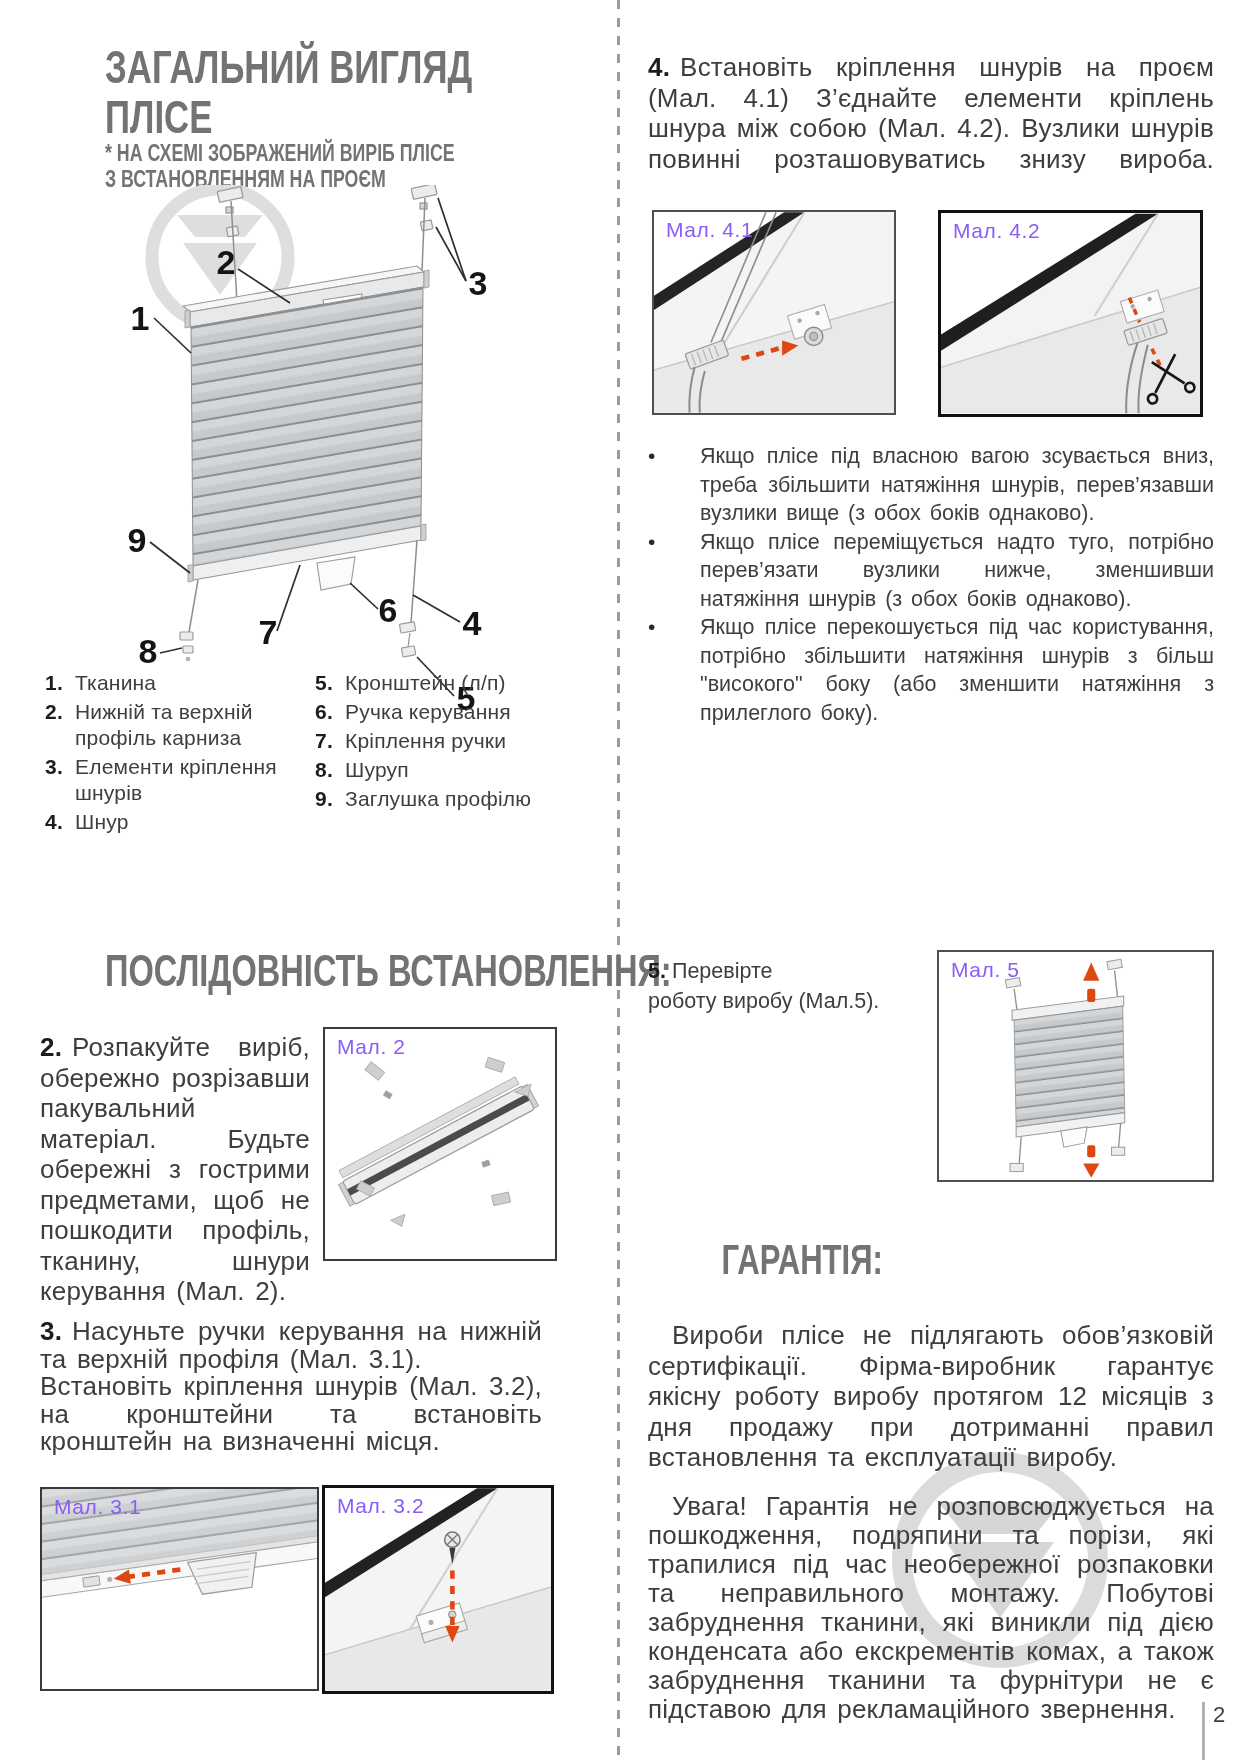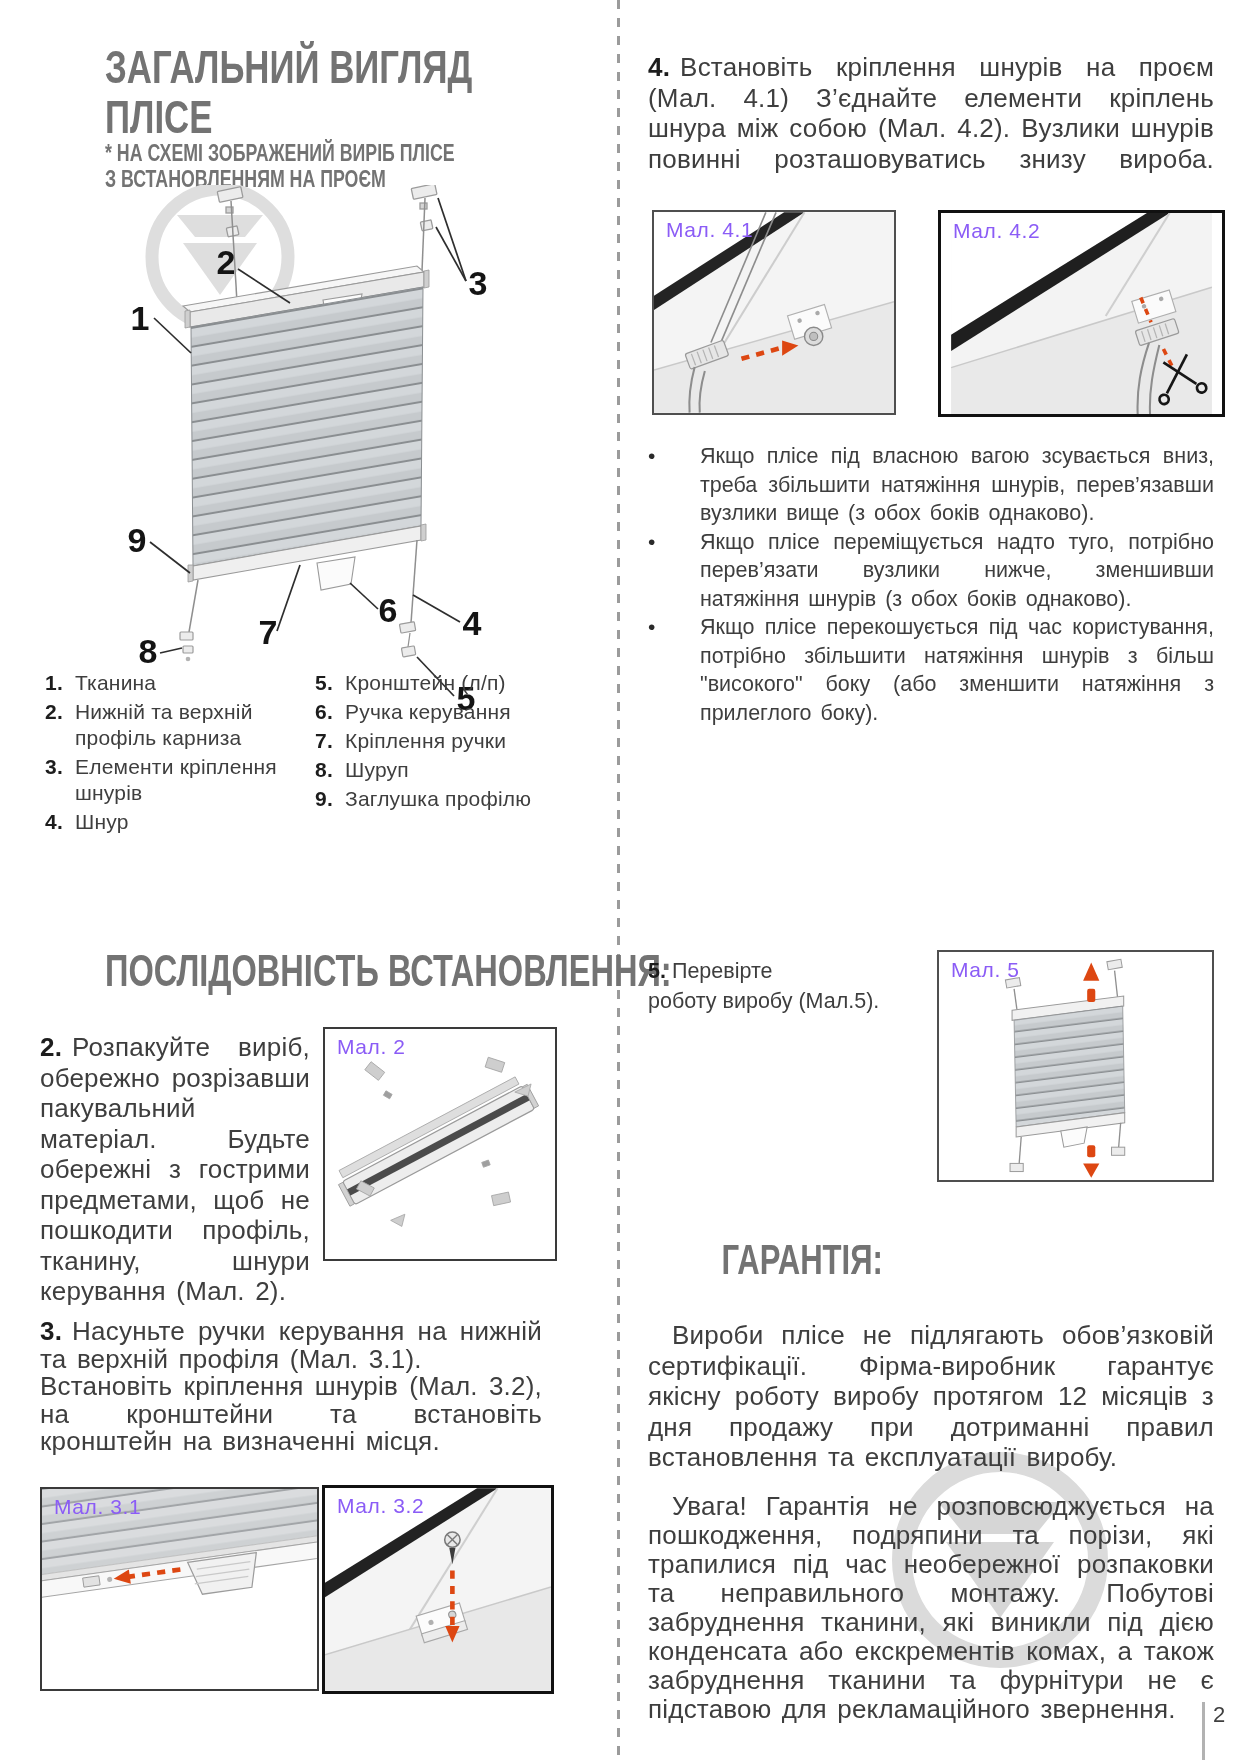--- a/index.html
+++ b/index.html
@@ -276,21 +276,21 @@
           <line x1="62" y1="134" x2="62" y2="146"></line>
         </g>
       </g>
       <path d="M40,152 C 36,167 34,182 35,197" stroke="#8d8d8d" stroke-width="2" fill="none"></path>
       <path d="M50,156 C 46,170 44,184 45,197" stroke="#8d8d8d" stroke-width="2" fill="none"></path>
       <line x1="86" y1="144" x2="126" y2="133" stroke="#dd4712" stroke-width="4.5" stroke-dasharray="8 7"></line>
       <polygon points="126,126 126,141 142,131" fill="#dd4712"></polygon>
     </svg>
   </div>
 
-  <div class="figbox b-thick" style="left:938px;top:210px;width:259px;height:201px;padding-left:22px;">
+  <div class="figbox b-thick" style="left:938px;top:210px;width:259px;height:201px;">
     <div class="figlabel">Мал. 4.2</div>
     <svg viewBox="0 0 253 195">
       <rect width="253" height="195" fill="#f3f3f3"></rect>
       <polygon points="0,0 190,0 0,118" fill="#ffffff"></polygon>
       <polygon points="0,118 190,0 212,0 0,134" fill="#1f1f1f"></polygon>
       <line x1="212" y1="0" x2="150" y2="100" stroke="#cfcfcf" stroke-width="2"></line>
       <polygon points="0,150 253,72 253,195 0,195" fill="#e9e9e9"></polygon>
       <line x1="0" y1="150" x2="253" y2="72" stroke="#c9c9c9" stroke-width="1.5"></line>
       <g transform="rotate(-17 196 92)">
         <rect x="178" y="80" width="38" height="22" fill="#fbfbfb" stroke="#aeaeae" stroke-width="1.1"></rect>

